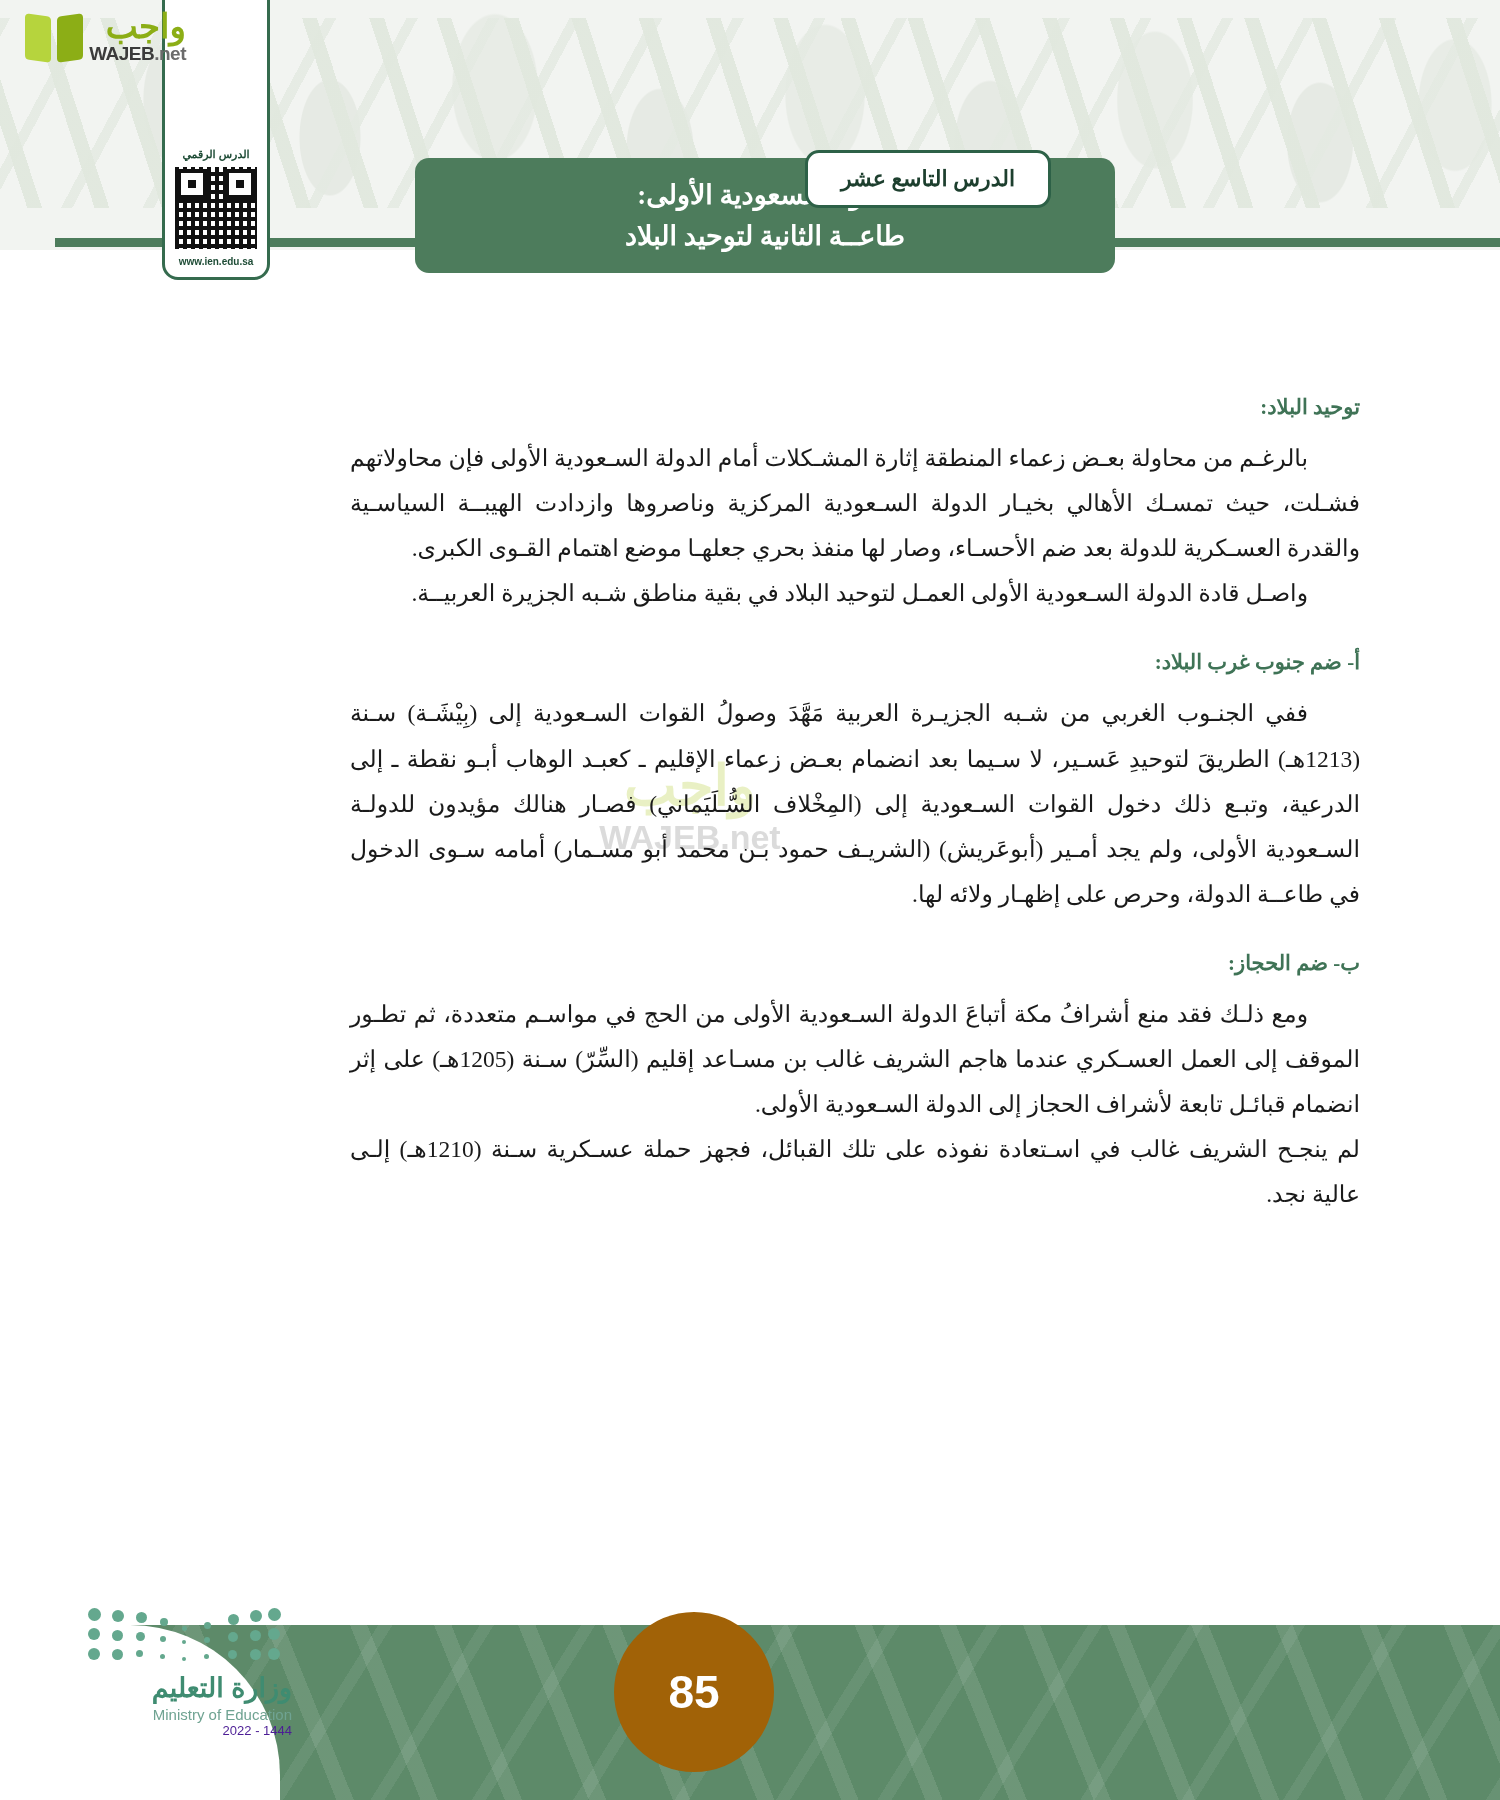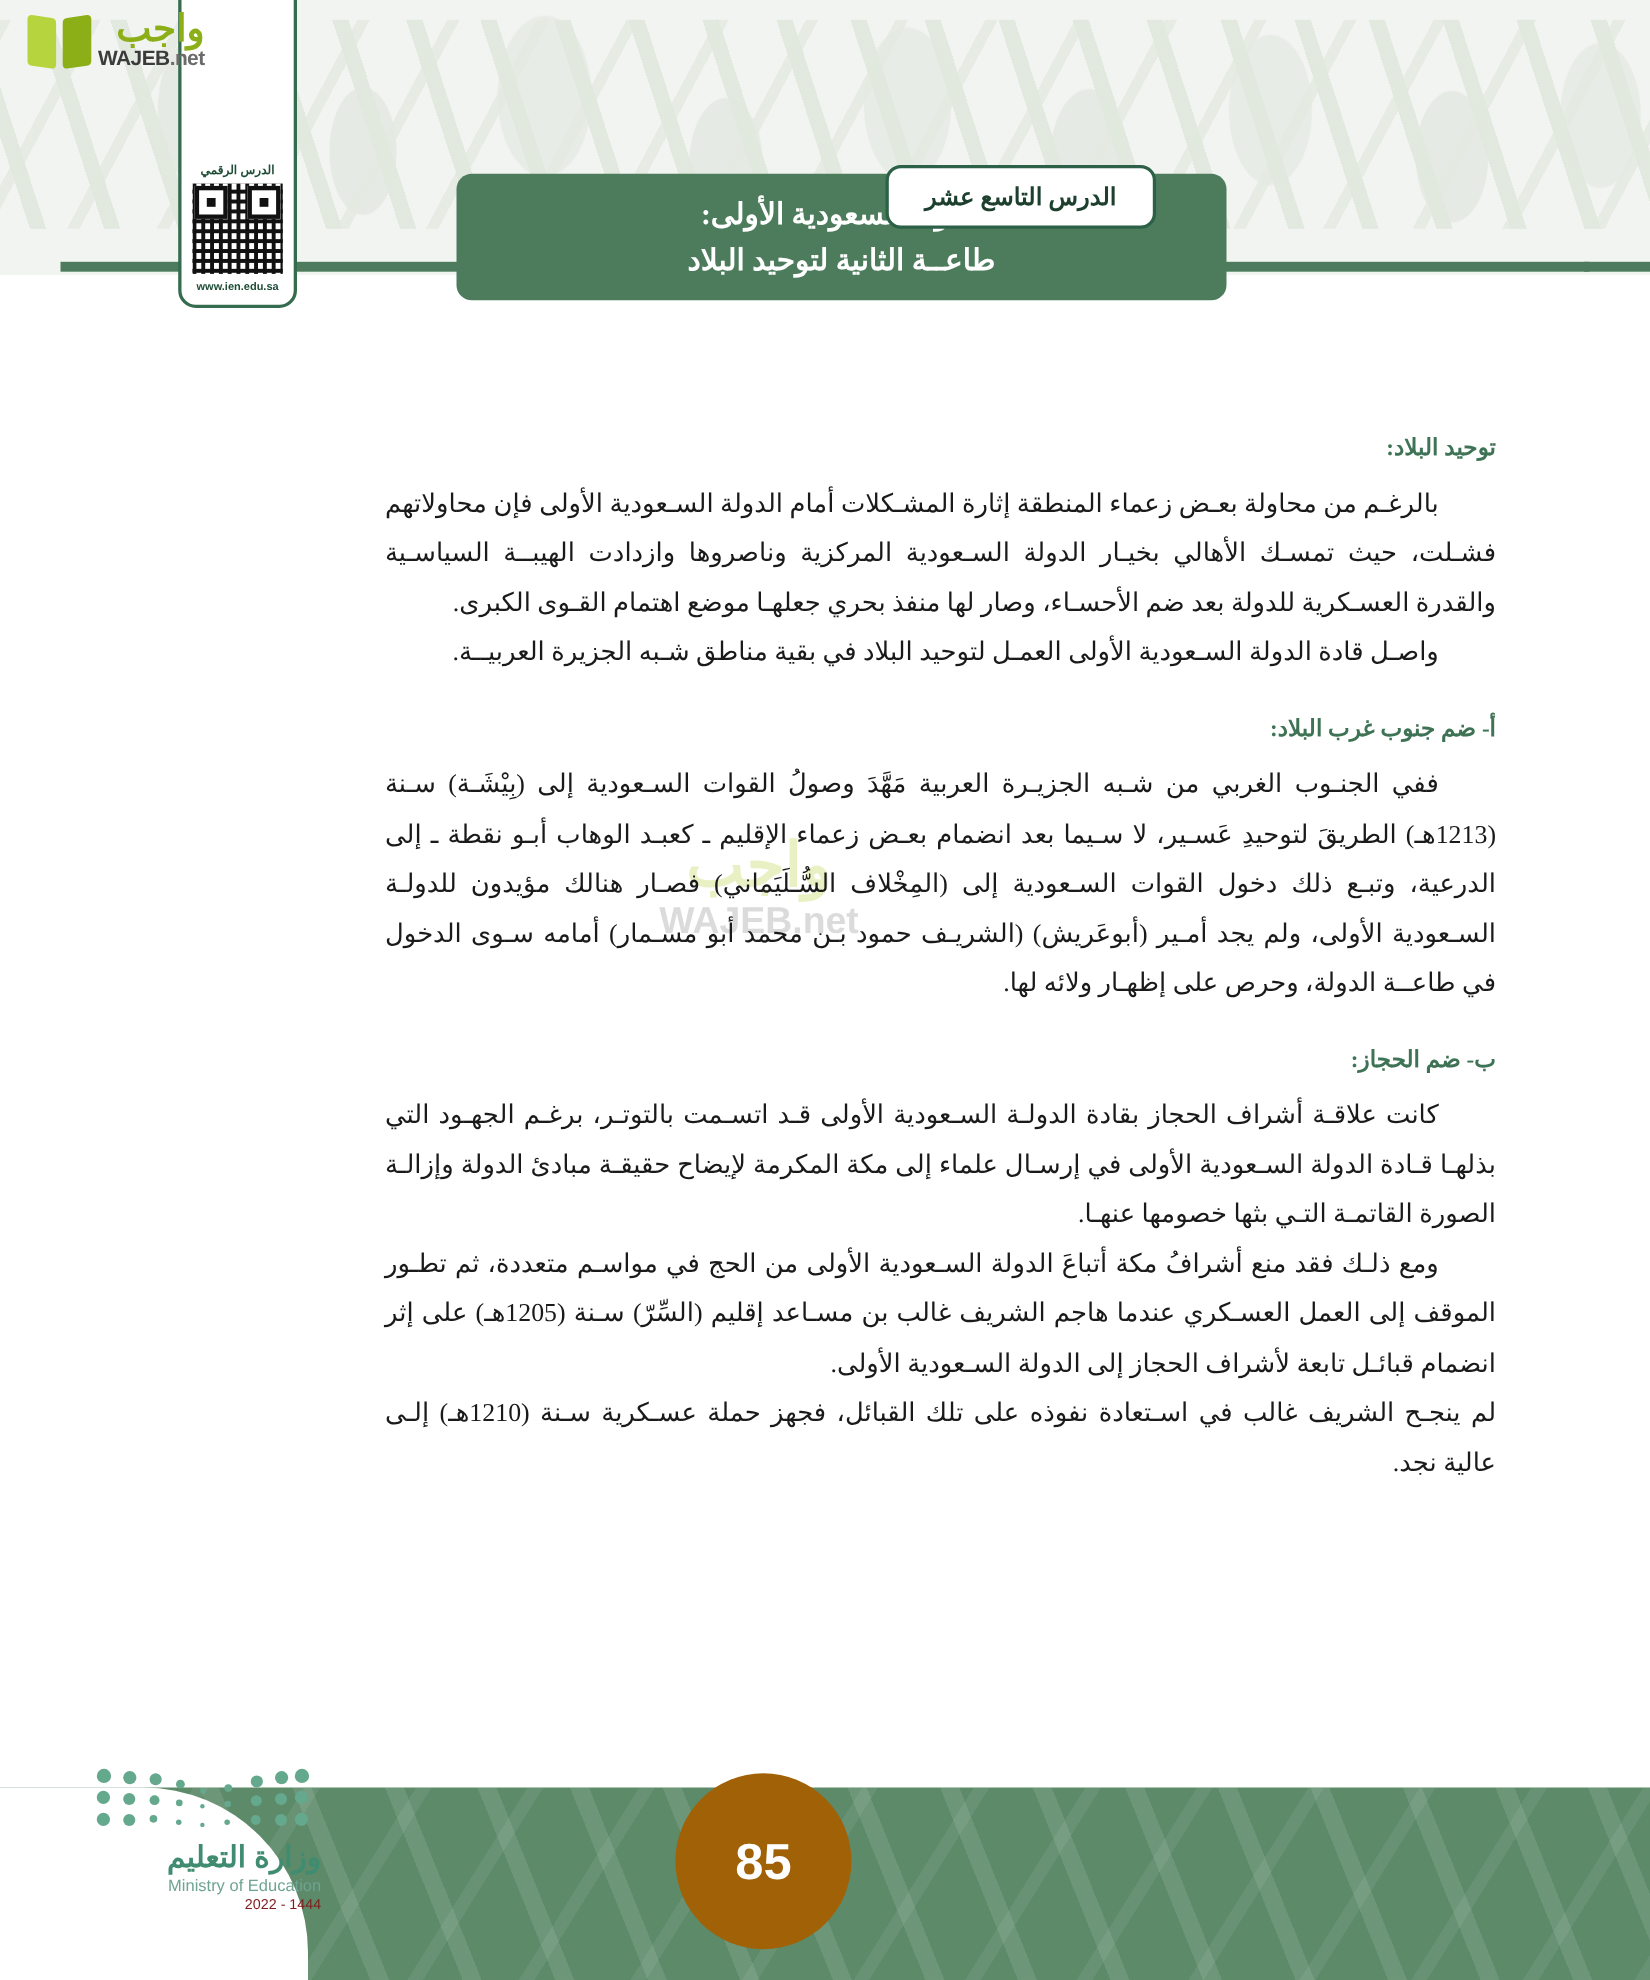--- a/index.html
+++ b/index.html
@@ -329,21 +329,21 @@
   }
   .moe-sub {
     font-size: 15px;
     color: #6fa392;
     font-family: "Liberation Sans", sans-serif;
     direction: ltr;
     margin-top: 2px;
   }
   .moe-year {
     font-size: 13px;
-    color: #7f1d1d;
+    color: #4c1d95;
     font-family: "Liberation Sans", sans-serif;
     direction: ltr;
   }
   .x-mark {
     position: absolute;
     bottom: 20px; left: 10px;
     font-size: 78px;
     color: rgba(255,255,255,0.55);
     font-family: "Liberation Sans", sans-serif;
     font-weight: bold;
@@ -393,21 +393,20 @@
 <div class="content">
 
   <h2 class="sec-heading">توحيد البلاد:</h2>
   <p class="body">بالرغـم من محاولة بعـض زعماء المنطقة إثارة المشـكلات أمام الدولة السـعودية الأولى فإن محاولاتهم فشـلت، حيث تمسـك الأهالي بخيـار الدولة السـعودية المركزية وناصروها وازدادت الهيبــة السياسـية والقدرة العسـكرية للدولة بعد ضم الأحسـاء، وصار لها منفذ بحري جعلهـا موضع اهتمام القـوى الكبرى.</p>
   <p class="body">واصـل قادة الدولة السـعودية الأولى العمـل لتوحيد البلاد في بقية مناطق شـبه الجزيرة العربيــة.</p>
 
   <h2 class="sec-heading sub">أ- ضم جنوب غرب البلاد:</h2>
   <p class="body">ففي الجنـوب الغربي من شـبه الجزيـرة العربية مَهَّدَ وصولُ القوات السـعودية إلى (بِيْشَـة) سـنة (1213هـ) الطريقَ لتوحيدِ عَسـير، لا سـيما بعد انضمام بعـض زعماء الإقليم ـ كعبـد الوهاب أبـو نقطة ـ إلى الدرعية، وتبـع ذلك دخول القوات السـعودية إلى (المِخْلاف السُّـلَيَماني) فصـار هنالك مؤيدون للدولـة السـعودية الأولى، ولم يجد أمـير (أبوعَريش) (الشريـف حمود بـن محمد أبو مسـمار) أمامه سـوى الدخول في طاعــة الدولة، وحرص على إظهـار ولائه لها.</p>
 
   <h2 class="sec-heading sub">ب- ضم الحجاز:</h2>
-  <p class="body">كانت علاقـة أشراف الحجاز بقادة الدولـة السـعودية الأولى قـد اتسـمت بالتوتـر، برغـم الجهـود التي بذلهـا قـادة الدولة السـعودية الأولى في إرسـال علماء إلى مكة المكرمة لإيضاح حقيقـة مبادئ الدولة وإزالـة الصورة القاتمـة التـي بثها خصومها عنهـا.</p>
   <p class="body">ومع ذلـك فقد منع أشرافُ مكة أتباعَ الدولة السـعودية الأولى من الحج في مواسـم متعددة، ثم تطـور الموقف إلى العمل العسـكري عندما هاجم الشريف غالب بن مسـاعد إقليم (السِّرّ) سـنة (1205هـ) على إثر انضمام قبائـل تابعة لأشراف الحجاز إلى الدولة السـعودية الأولى.</p>
   <p class="body cont">لم ينجـح الشريف غالب في اسـتعادة نفوذه على تلك القبائل، فجهز حملة عسـكرية سـنة (1210هـ) إلـى عالية نجد.</p>
 
 </div>
 
 <div class="footer-band"></div>
 <div class="footer-notch"></div>
 <div class="x-mark">✖</div>
 
 <div class="moe-logo">

